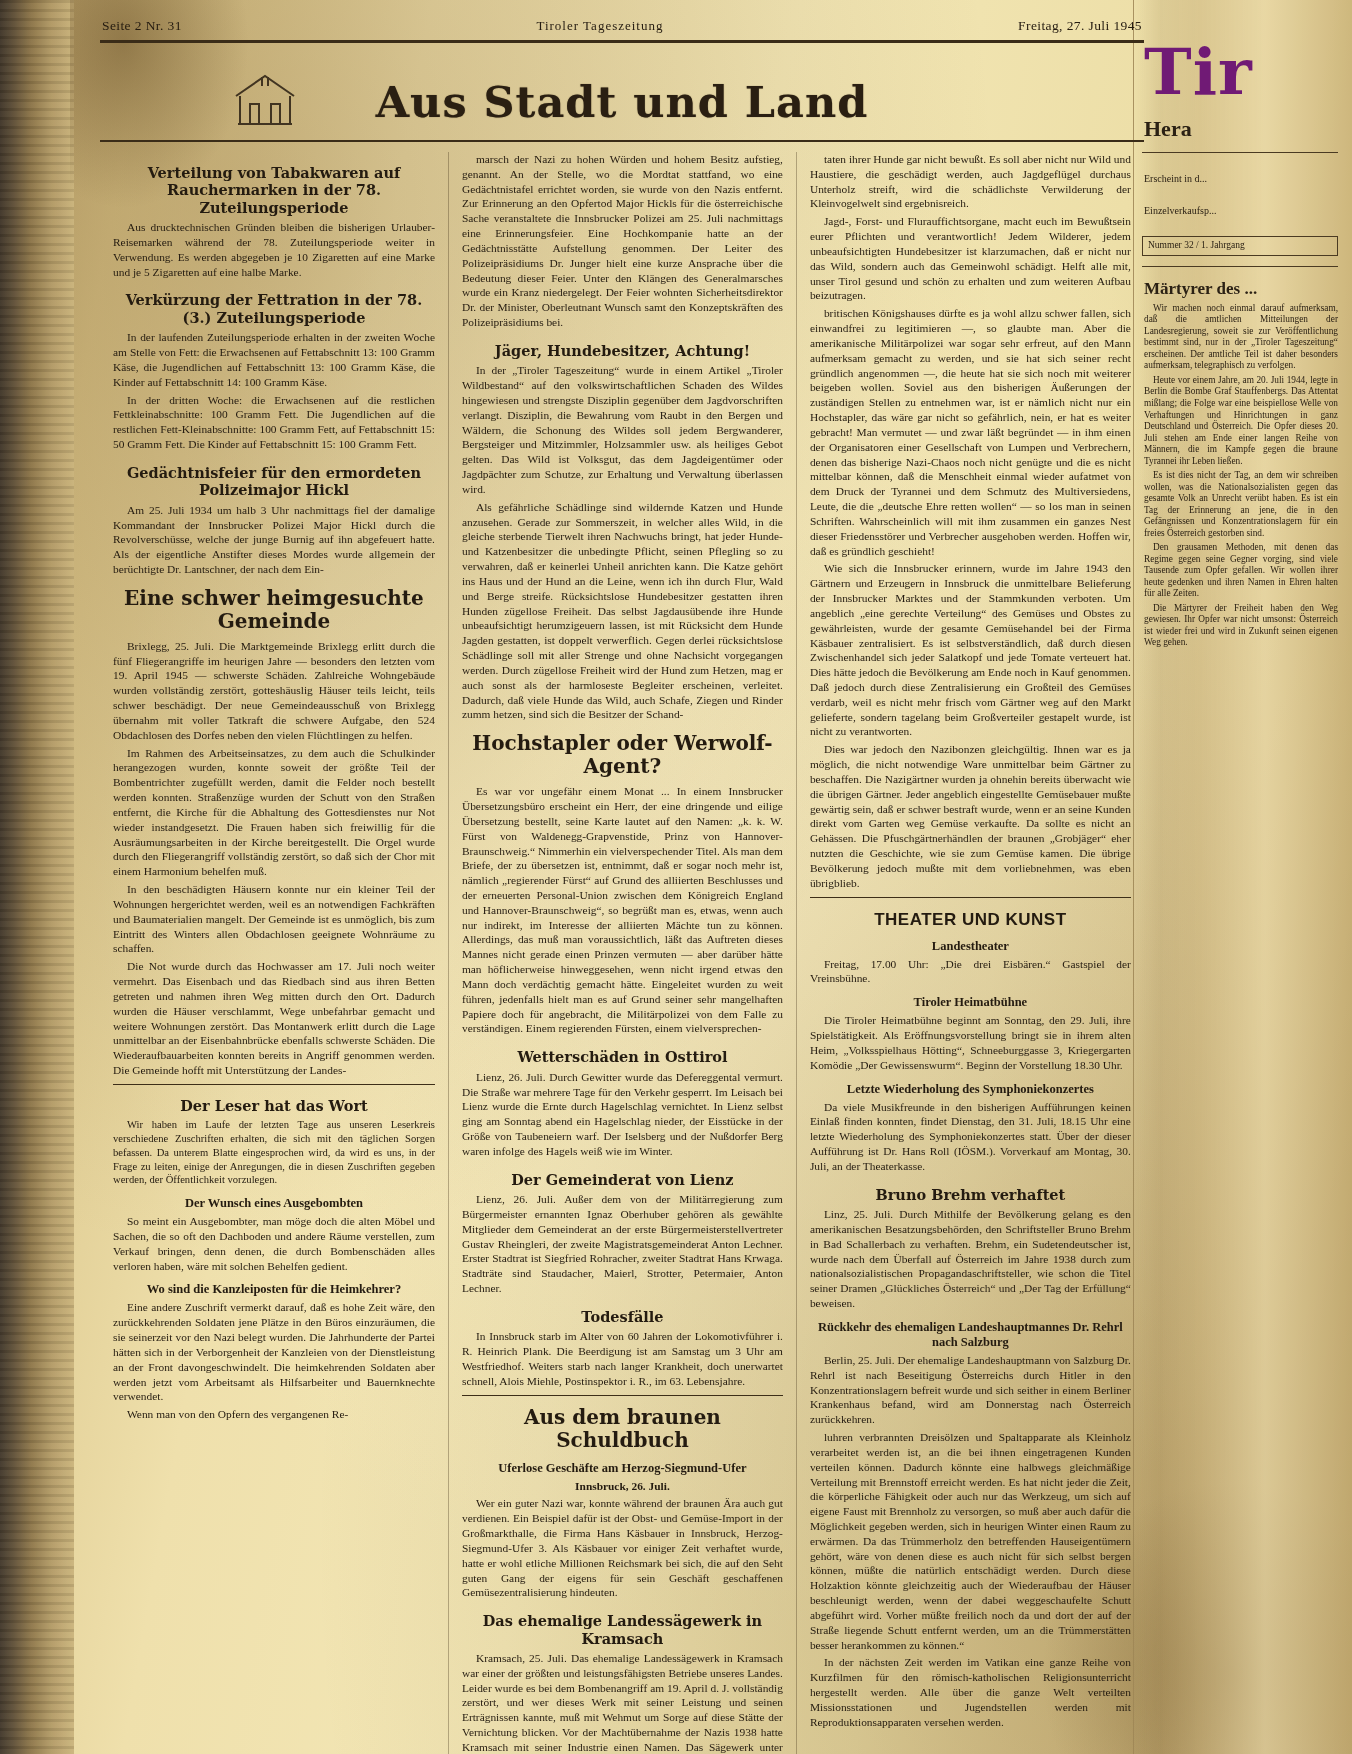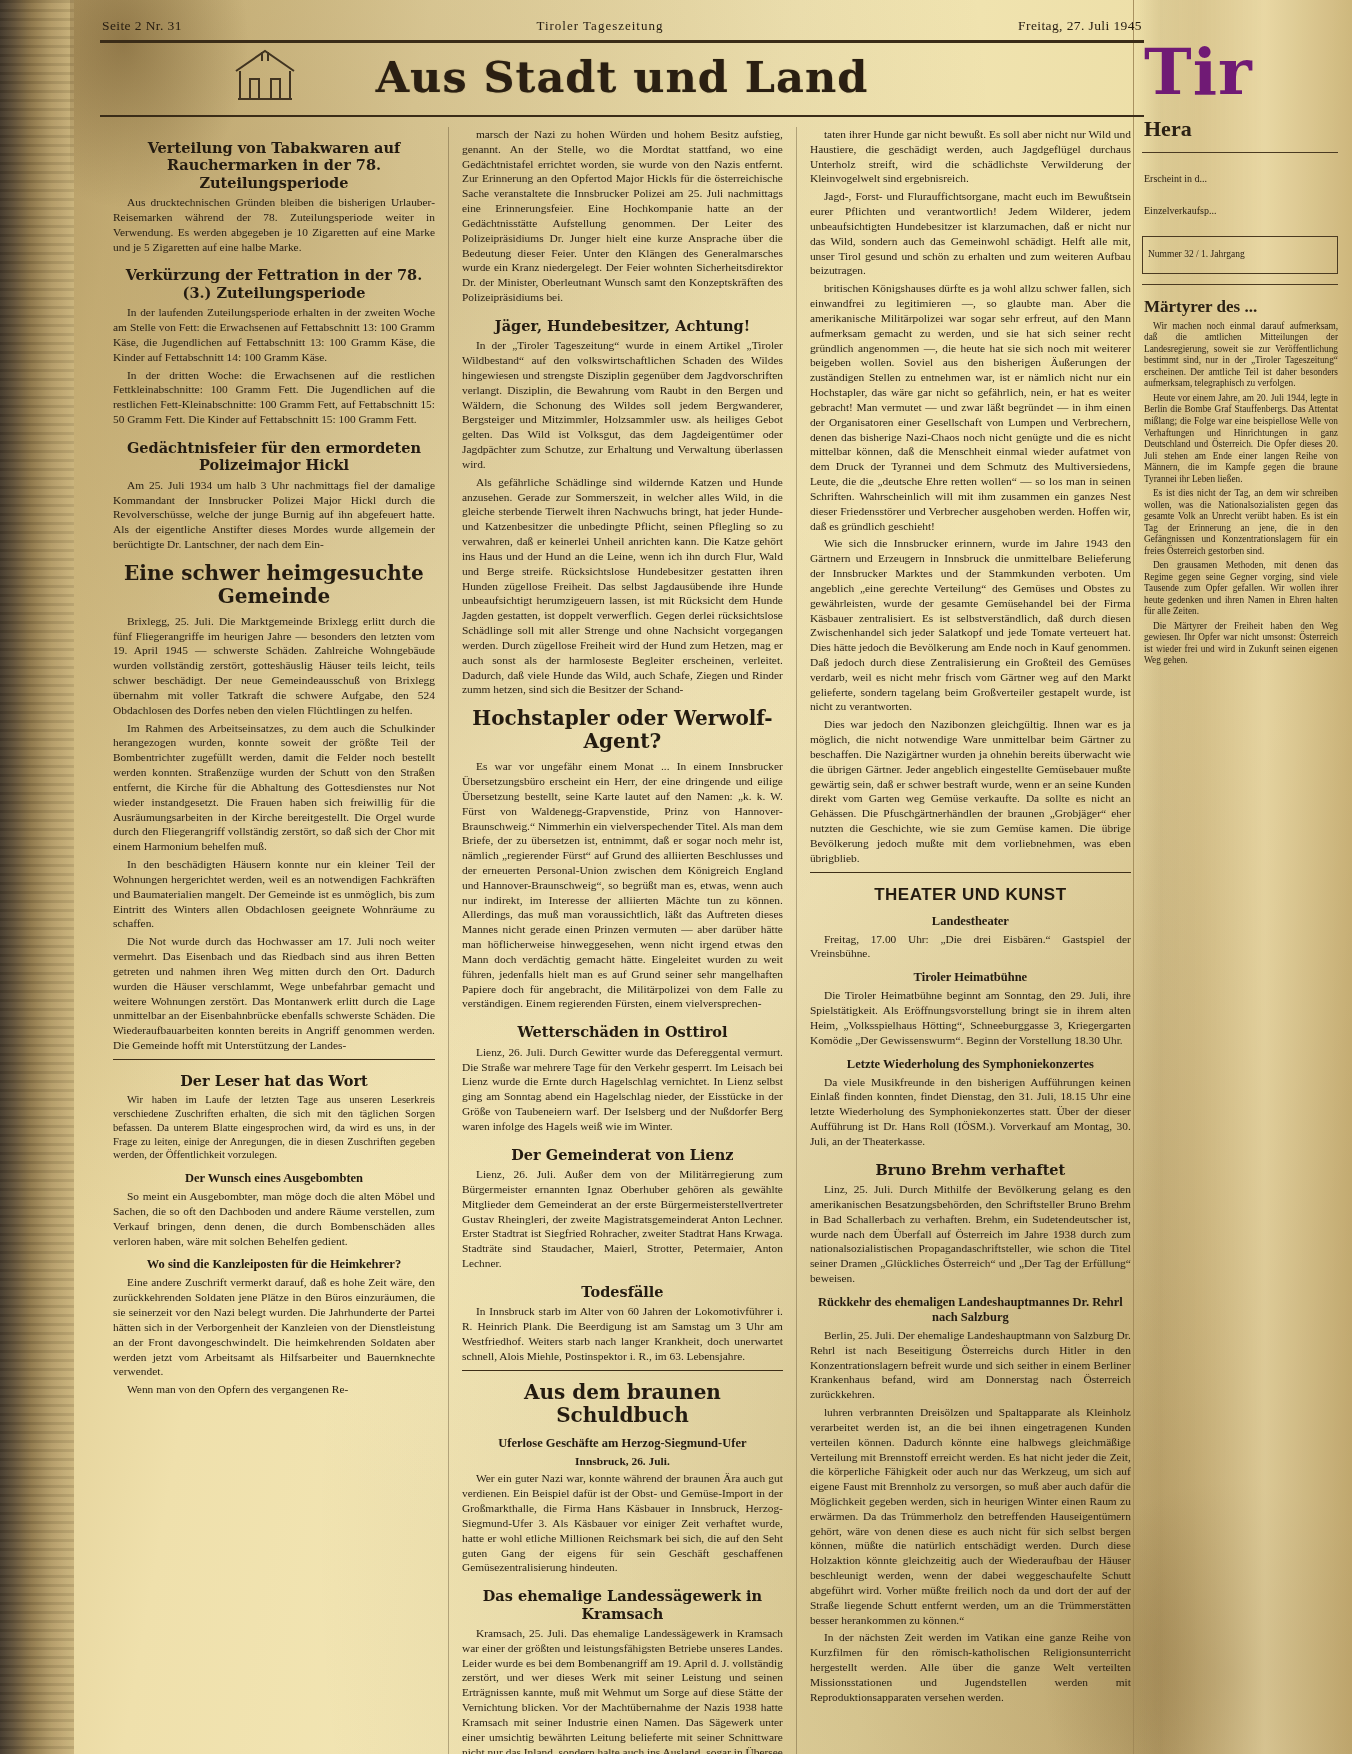--- a/index.html
+++ b/index.html
@@ -46,21 +46,21 @@
   }
   .masthead{
     display:flex;justify-content:space-between;align-items:flex-end;
     font-size:13.5px;letter-spacing:.4px;padding:0 10px 4px 10px;
   }
   .masthead .mid{font-size:13px;letter-spacing:1px;}
   .rule{border-top:1.6px solid #3a2c18;margin:2px 8px 0 8px;}
 
   
   .banner{
-    margin:4px 8px 6px 8px;position:relative;height:62px;
+    margin:29px 8px 6px 8px;position:relative;height:62px;
   }
   .banner .txt{
     font-family:"DejaVu Serif", serif;
     font-weight:bold;font-size:43px;letter-spacing:1px;
     color:#2a1f12;text-align:center;line-height:60px;
     text-shadow:0 0 1px rgba(60,45,22,.6);
   }
   .banner .crest{
     position:absolute;left:130px;top:-6px;width:70px;height:62px;
     opacity:.85;
@@ -108,21 +108,21 @@
     padding:0;
   }
   .rp-title{
     font-family:"DejaVu Serif", serif;font-weight:bold;
     font-size:64px;line-height:60px;margin:42px 0 0 16px;letter-spacing:1px;
     color:#701a75;
   }
   .rp-sub{font-family:Liberation Serif, serif;font-weight:bold;font-size:22px;margin:14px 0 0 16px;}
   .rp-line{border-top:1.2px solid #4a3a22;margin:10px 14px;}
   .rp-meta{font-size:10px;margin:19px 16px;line-height:1.3;}
-  .rp-box{border:1px solid #4a3a22;margin:6px 14px;padding:12px 5px;font-size:9.5px;line-height:1.25;}
+  .rp-box{border:1px solid #4a3a22;margin:6px 14px;padding:3px 5px;font-size:9.5px;line-height:1.25;}
   .rp-h{font-family:Liberation Serif, serif;font-weight:bold;font-size:17px;margin:12px 0 4px 16px;}
   .rp-p{font-size:9.3px;line-height:1.24;text-align:justify;margin:0 14px 3px 16px;text-indent:9px;}
 
   .theater-h{
     font-family:"Liberation Sans", sans-serif;font-weight:bold;
     font-size:17px;letter-spacing:.5px;text-align:center;margin:12px 0 4px 0;
   }
   .tiny{font-size:10.6px;}
 </style>
 </head>

